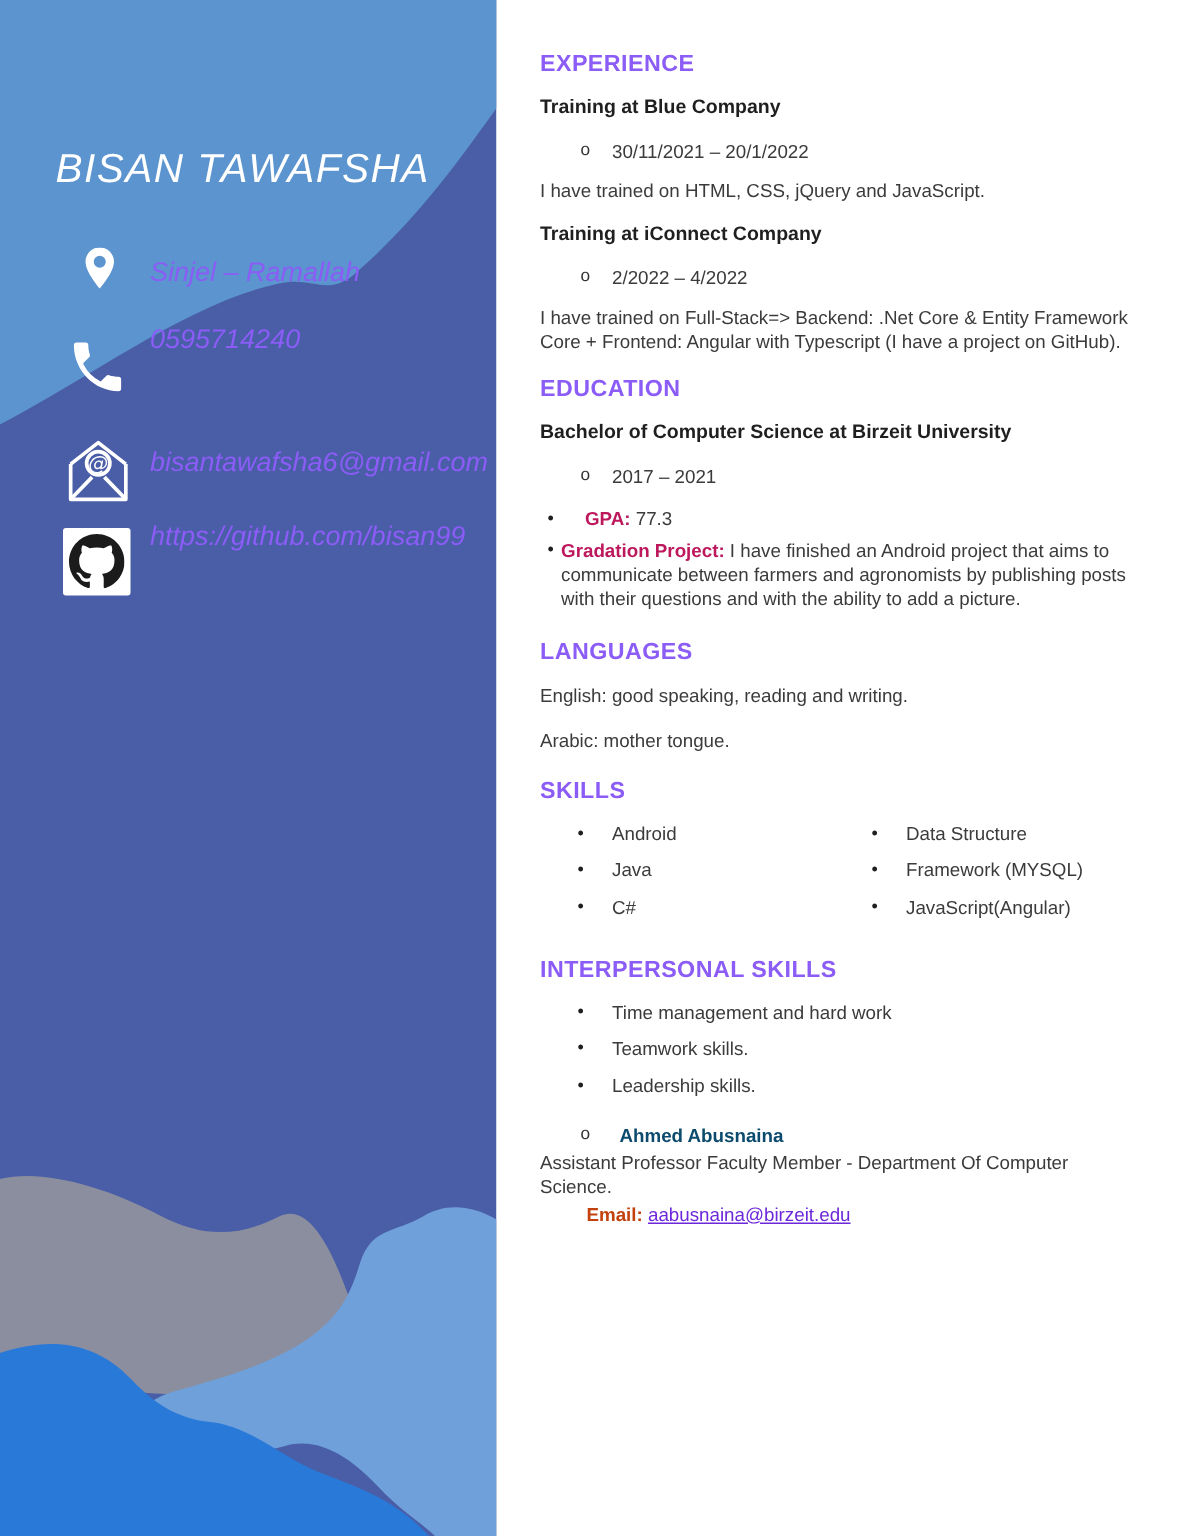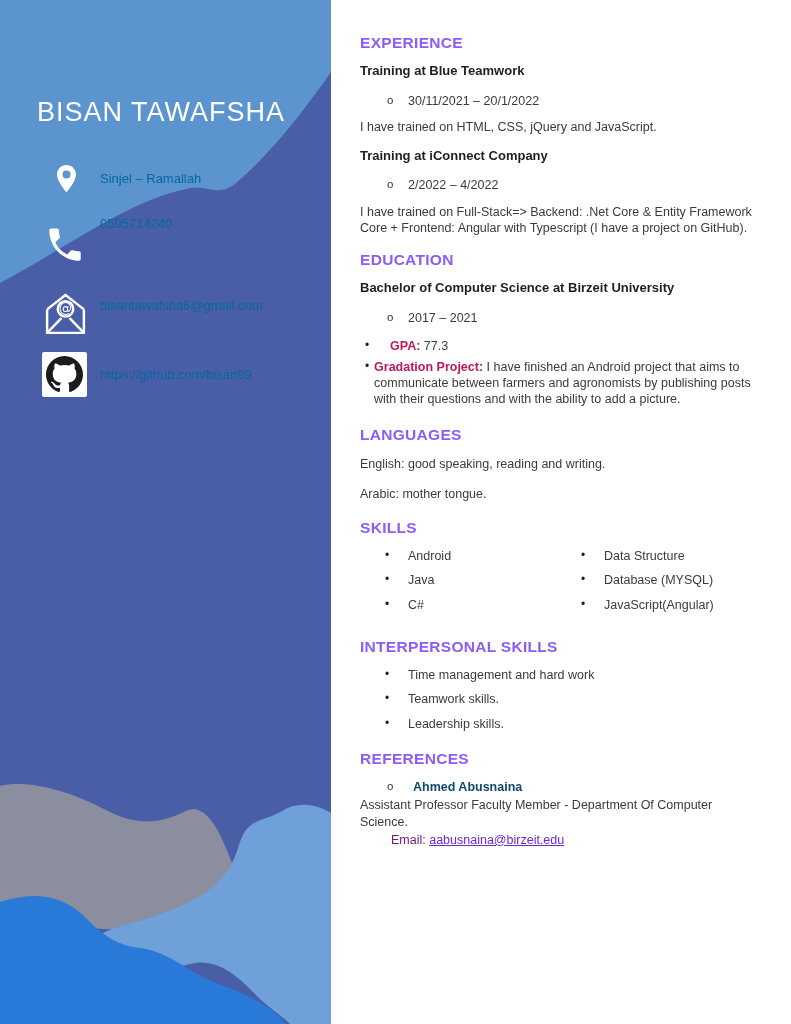--- a/index.html
+++ b/index.html
@@ -1,23 +1,23 @@
 <!DOCTYPE html>
 <html><head>
 <meta charset="utf-8">
 <style>
   html,body{margin:0;padding:0;background:#ffffff;}
   .page{position:relative;width:791px;height:1024px;background:#ffffff;overflow:hidden;
         font-family:"Liberation Sans", sans-serif;}
   
-  .sidebar{position:absolute;left:0;top:0;width:280px;height:1024px;}
+  .sidebar{position:absolute;left:0;top:0;width:280px;height:1024px;font-style:italic;}
   .sidebar svg.bg{position:absolute;left:0;top:0;width:331px;height:1024px;display:block;}
   .side-name{position:absolute;left:37px;top:97px;color:#ffffff;font-size:27px;font-weight:400;
              letter-spacing:1px;white-space:nowrap;}
-  .contact-text{position:absolute;left:100px;color:#0369a1;font-size:13px;white-space:nowrap;}
+  .contact-text{position:absolute;left:100px;color:#8b5cf6;font-size:18px;white-space:nowrap;}
   .icon-abs{position:absolute;}
   .gh-box{position:absolute;left:42px;top:352px;width:45px;height:45px;background:#ffffff;
           border-radius:2px;display:flex;align-items:center;justify-content:center;}
   
   .content{position:absolute;left:360px;top:33px;width:396px;color:#3b3b3b;font-size:12.5px;line-height:1.3;}
   .h2{font-size:15.5px;font-weight:700;color:#8b5cf6;letter-spacing:.3px;margin:0 0 10px 0;}
   .sec{margin-top:15px;}
   .sec.first{margin-top:0;}
   .sec.mt14{margin-top:14px;} .sec.mt18{margin-top:18px;} .sec.mt16{margin-top:16px;}
   .sec.mt24{margin-top:24px;} .sec.mt17{margin-top:17px;}
@@ -33,21 +33,21 @@
   .skills-grid{display:grid;grid-template-columns:196px 1fr;row-gap:8px;margin-left:25px;}
   .skill-item{display:flex;}
   .skill-item .marker{width:23px;font-size:12px;color:#1f1f1f;}
   .ip-line{display:flex;margin:0 0 8px 25px;}
   .ip-line .marker{width:23px;font-size:12px;color:#1f1f1f;}
   .ref-name{display:flex;margin:0 0 2px 27px;}
   .ref-name .marker{width:26px;font-size:11.5px;color:#333;}
   .ref-name .b{font-weight:700;color:#0c4a6e;}
   .ref-title{margin:0 0 2px 0;}
   .email-line{margin:0;}
-  .email-line .b{font-weight:400;color:#701a75;padding-left:31px;}
+  .email-line .b{font-weight:700;color:#c2410c;padding-left:31px;}
   .email-link{color:#6d28d9;text-decoration:underline;cursor:pointer;}
 </style>
 </head>
 <body>
 
 <div class="page">
 
   <div class="sidebar">
     <svg class="bg" viewBox="0 0 331 1024" preserveAspectRatio="none">
       <rect x="0" y="0" width="331" height="1024" fill="#4A5EA8"></rect>
@@ -79,29 +79,29 @@
       </g>
       <text x="22" y="22" text-anchor="middle" font-size="13" fill="#ffffff" font-family="'DejaVu Sans', sans-serif">@</text>
     </svg>
     <div class="contact-text" style="top:298px;">bisantawafsha6@gmail.com</div>
 
     <div class="gh-box">
       <svg width="37" height="37" viewBox="0 0 16 16">
         <path fill="#1b1b1b" d="M8 0C3.58 0 0 3.58 0 8c0 3.54 2.29 6.53 5.47 7.59.4.07.55-.17.55-.38 0-.19-.01-.82-.01-1.49-2.01.37-2.53-.49-2.69-.94-.09-.23-.48-.94-.82-1.13-.28-.15-.68-.52-.01-.53.63-.01 1.08.58 1.23.82.72 1.21 1.87.87 2.33.66.07-.52.28-.87.51-1.07-1.78-.2-3.64-.89-3.64-3.95 0-.87.31-1.59.82-2.15-.08-.2-.36-1.02.08-2.12 0 0 .67-.21 2.2.82.64-.18 1.32-.27 2-.27s1.36.09 2 .27c1.53-1.04 2.2-.82 2.2-.82.44 1.1.16 1.92.08 2.12.51.56.82 1.27.82 2.15 0 3.07-1.87 3.75-3.65 3.95.29.25.54.73.54 1.48 0 1.07-.01 1.93-.01 2.2 0 .21.15.46.55.38A8.01 8.01 0 0 0 16 8c0-4.42-3.58-8-8-8z"></path>
       </svg>
     </div>
-    <div class="contact-text" style="top:367px;">https://github.com/bisan99</div>
+    <div class="contact-text" style="top:347px;">https://github.com/bisan99</div>
   </div>
 
   <div class="content">
 
     <section class="sec first">
       <div class="h2">EXPERIENCE</div>
 
-      <div class="job-title">Training at Blue Teamwork</div>
+      <div class="job-title">Training at Blue Company</div>
       <div class="o-line">
         <span class="marker">o</span>
         <span>30/11/2021 – 20/1/2022</span>
       </div>
       <div class="para">I have trained on HTML, CSS, jQuery and JavaScript.</div>
 
       <div class="job-title second">Training at iConnect Company</div>
       <div class="o-line">
         <span class="marker">o</span>
         <span>2/2022 – 4/2022</span>
@@ -142,21 +142,21 @@
         <div class="skill-item">
           <span class="marker">•</span>
           <span>Data Structure</span>
         </div>
         <div class="skill-item">
           <span class="marker">•</span>
           <span>Java</span>
         </div>
         <div class="skill-item">
           <span class="marker">•</span>
-          <span>Database (MYSQL)</span>
+          <span>Framework (MYSQL)</span>
         </div>
         <div class="skill-item">
           <span class="marker">•</span>
           <span>C#</span>
         </div>
         <div class="skill-item">
           <span class="marker">•</span>
           <span>JavaScript(Angular)</span>
         </div>
       </div>
@@ -172,21 +172,20 @@
         <span class="marker">•</span>
         <span>Teamwork skills.</span>
       </div>
       <div class="ip-line">
         <span class="marker">•</span>
         <span>Leadership skills.</span>
       </div>
     </section>
 
     <section class="sec mt17">
-      <div class="h2">REFERENCES</div>
       <div class="ref-name">
         <span class="marker">o</span>
         <span class="b">Ahmed Abusnaina</span>
       </div>
       <div class="ref-title">Assistant Professor Faculty Member - Department Of Computer Science.</div>
       <div class="email-line">
         <span class="b">Email:</span>
         <a class="email-link">aabusnaina@birzeit.edu</a>
       </div>
     </section>

